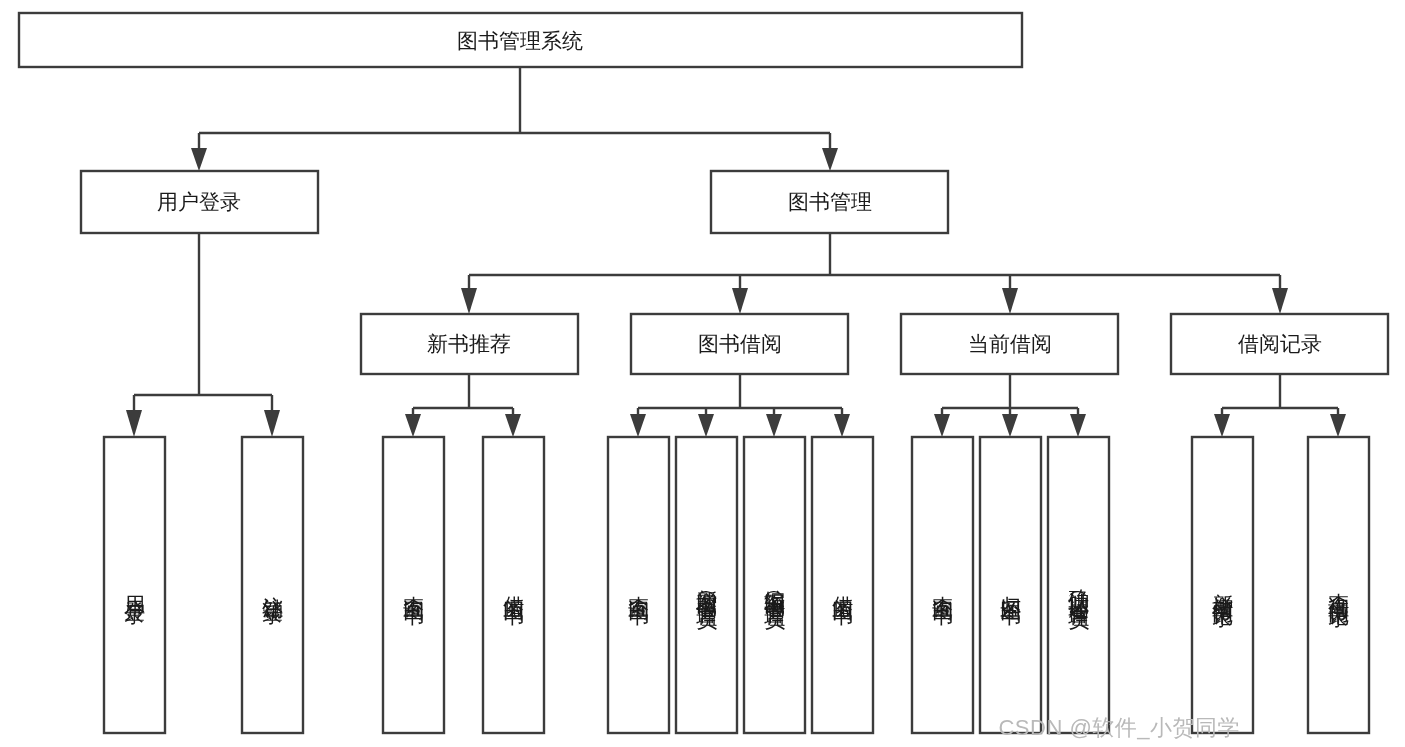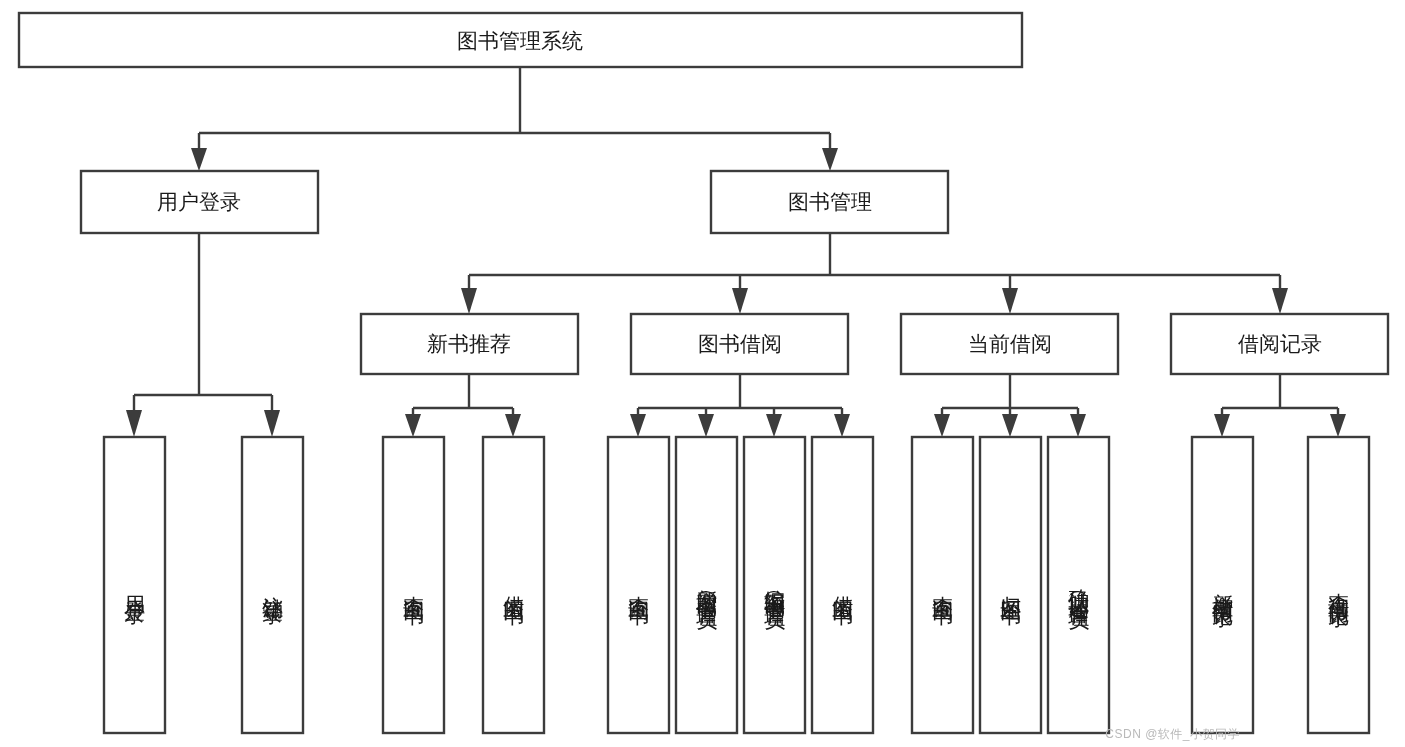--- a/index.html
+++ b/index.html
@@ -70,21 +70,21 @@
     position: absolute;
     display: flex;
     align-items: center;
     justify-content: center;
   }
   .watermark {
     position: absolute;
     right: 8px;
     bottom: 4px;
     font-family: "Liberation Sans", "DejaVu Sans", sans-serif;
-    font-size: 12px;
+    font-size: 22px;
     color: #b9b9b9;
     letter-spacing: 0.5px;
     white-space: nowrap;
     user-select: none;
   }
 </style>
 </head>
 <body>
 
 <div id="diagram-root">

